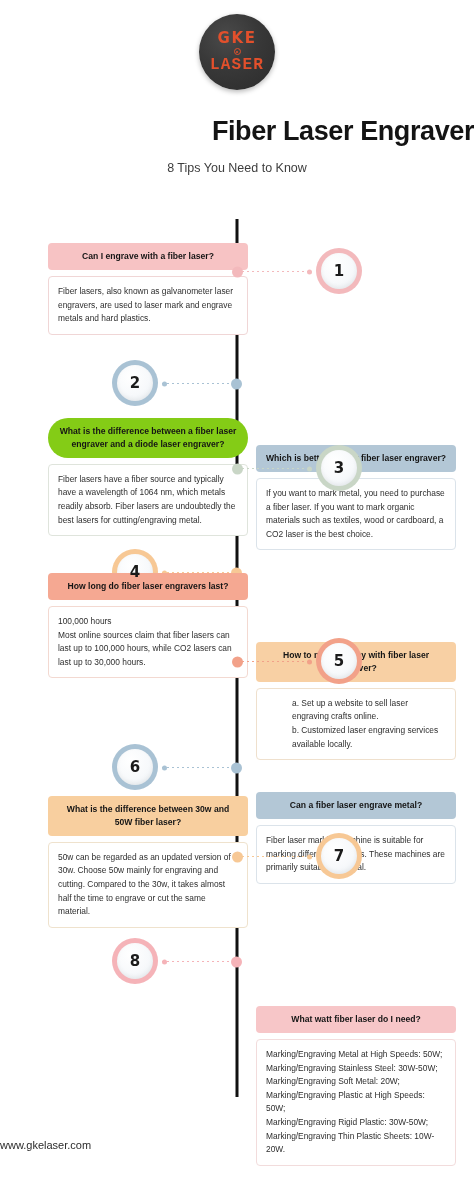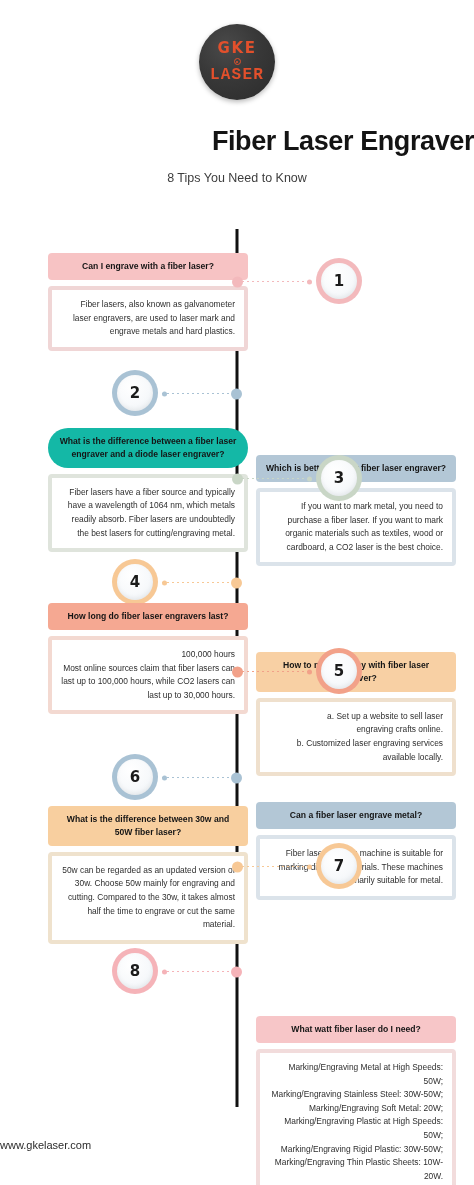--- a/index.html
+++ b/index.html
@@ -3,21 +3,21 @@
 <meta charset="utf-8">
 <style>
   * { margin:0; padding:0; box-sizing:border-box; }
   html,body { background:#ffffff; }
   body {
     width:474px; height:1185px; position:relative; overflow:hidden;
     font-family:"Liberation Sans", sans-serif; color:#1c1c1c;
   }
 
   
-  .header { padding-top:24px; text-align:center; }
+  .header { padding-top:14px; text-align:center; }
   .logo-wrap { display:flex; justify-content:center; }
   .logo {
     width:76px; height:76px; border-radius:50%;
     background:radial-gradient(circle at 36% 30%, #4a4a4a 0%, #383838 45%, #2b2b2b 100%);
     display:flex; flex-direction:column; align-items:center; justify-content:center;
     box-shadow:0 2px 5px rgba(0,0,0,.28);
   }
   .logo-gke {
     color:#e2502c; font-weight:bold; font-size:15px; letter-spacing:1.6px;
     line-height:1; font-family:"DejaVu Sans", sans-serif;
@@ -52,23 +52,23 @@
 
   .block { position:absolute; width:200px; }
   .block.left  { left:48px;  }
   .block.right { left:256px; }
 
   .q-head {
     border-radius:4px; padding:7px 9px; text-align:center;
     font-size:8.6px; font-weight:bold; line-height:1.5; color:#151515;
   }
   .a-body {
-    margin-top:6px; border-radius:4px; padding:8px 9px; text-align:right;
+    margin-top:6px; border-radius:4px; padding:8px 9px; text-align:left;
     font-size:8.4px; line-height:1.62; color:#2e2e2e;
-    background:#ffffff; border:4px solid #a3a3a3;
+    background:#ffffff; border:1px solid #a3a3a3;
   }
 
   
   .badge { position:absolute; width:46px; height:46px; }
   .badge .ring {
     width:46px; height:46px; border-radius:50%;
     display:flex; align-items:center; justify-content:center;
     position:relative;
   }
   .badge .ring::before{
@@ -150,21 +150,21 @@
           </div>
         </div>
         <div class="conn to-left" style="color: rgb(169, 194, 212); top: 160px; left: 162px; width: 75px;">
           <div class="line"></div>
           <span class="d-far"></span>
           <span class="d-spine"></span>
         </div>
       </div>
       <div class="row">
         <div class="block left" style="top: 199px;">
-          <div class="q-head" style="background: #14b8a6; border-radius: 26px;">What is the difference between a fiber laser engraver and a diode laser engraver?</div>
+          <div class="q-head" style="background: #84cc16; border-radius: 26px;">What is the difference between a fiber laser engraver and a diode laser engraver?</div>
           <div class="a-body" style="border-color: rgb(223, 228, 220);">Fiber lasers have a fiber source and typically have a wavelength of 1064 nm, which metals readily absorb. Fiber lasers are undoubtedly the best lasers for cutting/engraving metal.</div>
         </div>
         <div class="badge" style="top: 226px; left: 316px;">
           <div class="ring" style="background: rgb(201, 214, 198);">
             <span class="num">3</span>
           </div>
         </div>
         <div class="conn to-right" style="color: rgb(201, 214, 198); top: 245px; left: 237px; width: 75px;">
           <div class="line"></div>
           <span class="d-far"></span>
@@ -181,21 +181,21 @@
             <span class="num">4</span>
           </div>
         </div>
         <div class="conn to-left" style="color: rgb(247, 200, 149); top: 349px; left: 162px; width: 75px;">
           <div class="line"></div>
           <span class="d-far"></span>
           <span class="d-spine"></span>
         </div>
       </div>
       <div class="row">
-        <div class="block left" style="top: 374px;">
+        <div class="block left" style="top: 354px;">
           <div class="q-head" style="background: rgb(245, 168, 146);">How long do fiber laser engravers last?</div>
           <div class="a-body" style="border-color: rgb(243, 217, 209);">100,000 hours<br>Most online sources claim that fiber lasers can last up to 100,000 hours, while CO2 lasers can last up to 30,000 hours.</div>
         </div>
         <div class="badge" style="top: 419px; left: 316px;">
           <div class="ring" style="background: rgb(242, 161, 137);">
             <span class="num">5</span>
           </div>
         </div>
         <div class="conn to-right" style="color: rgb(242, 161, 137); top: 438px; left: 237px; width: 75px;">
           <div class="line"></div>

